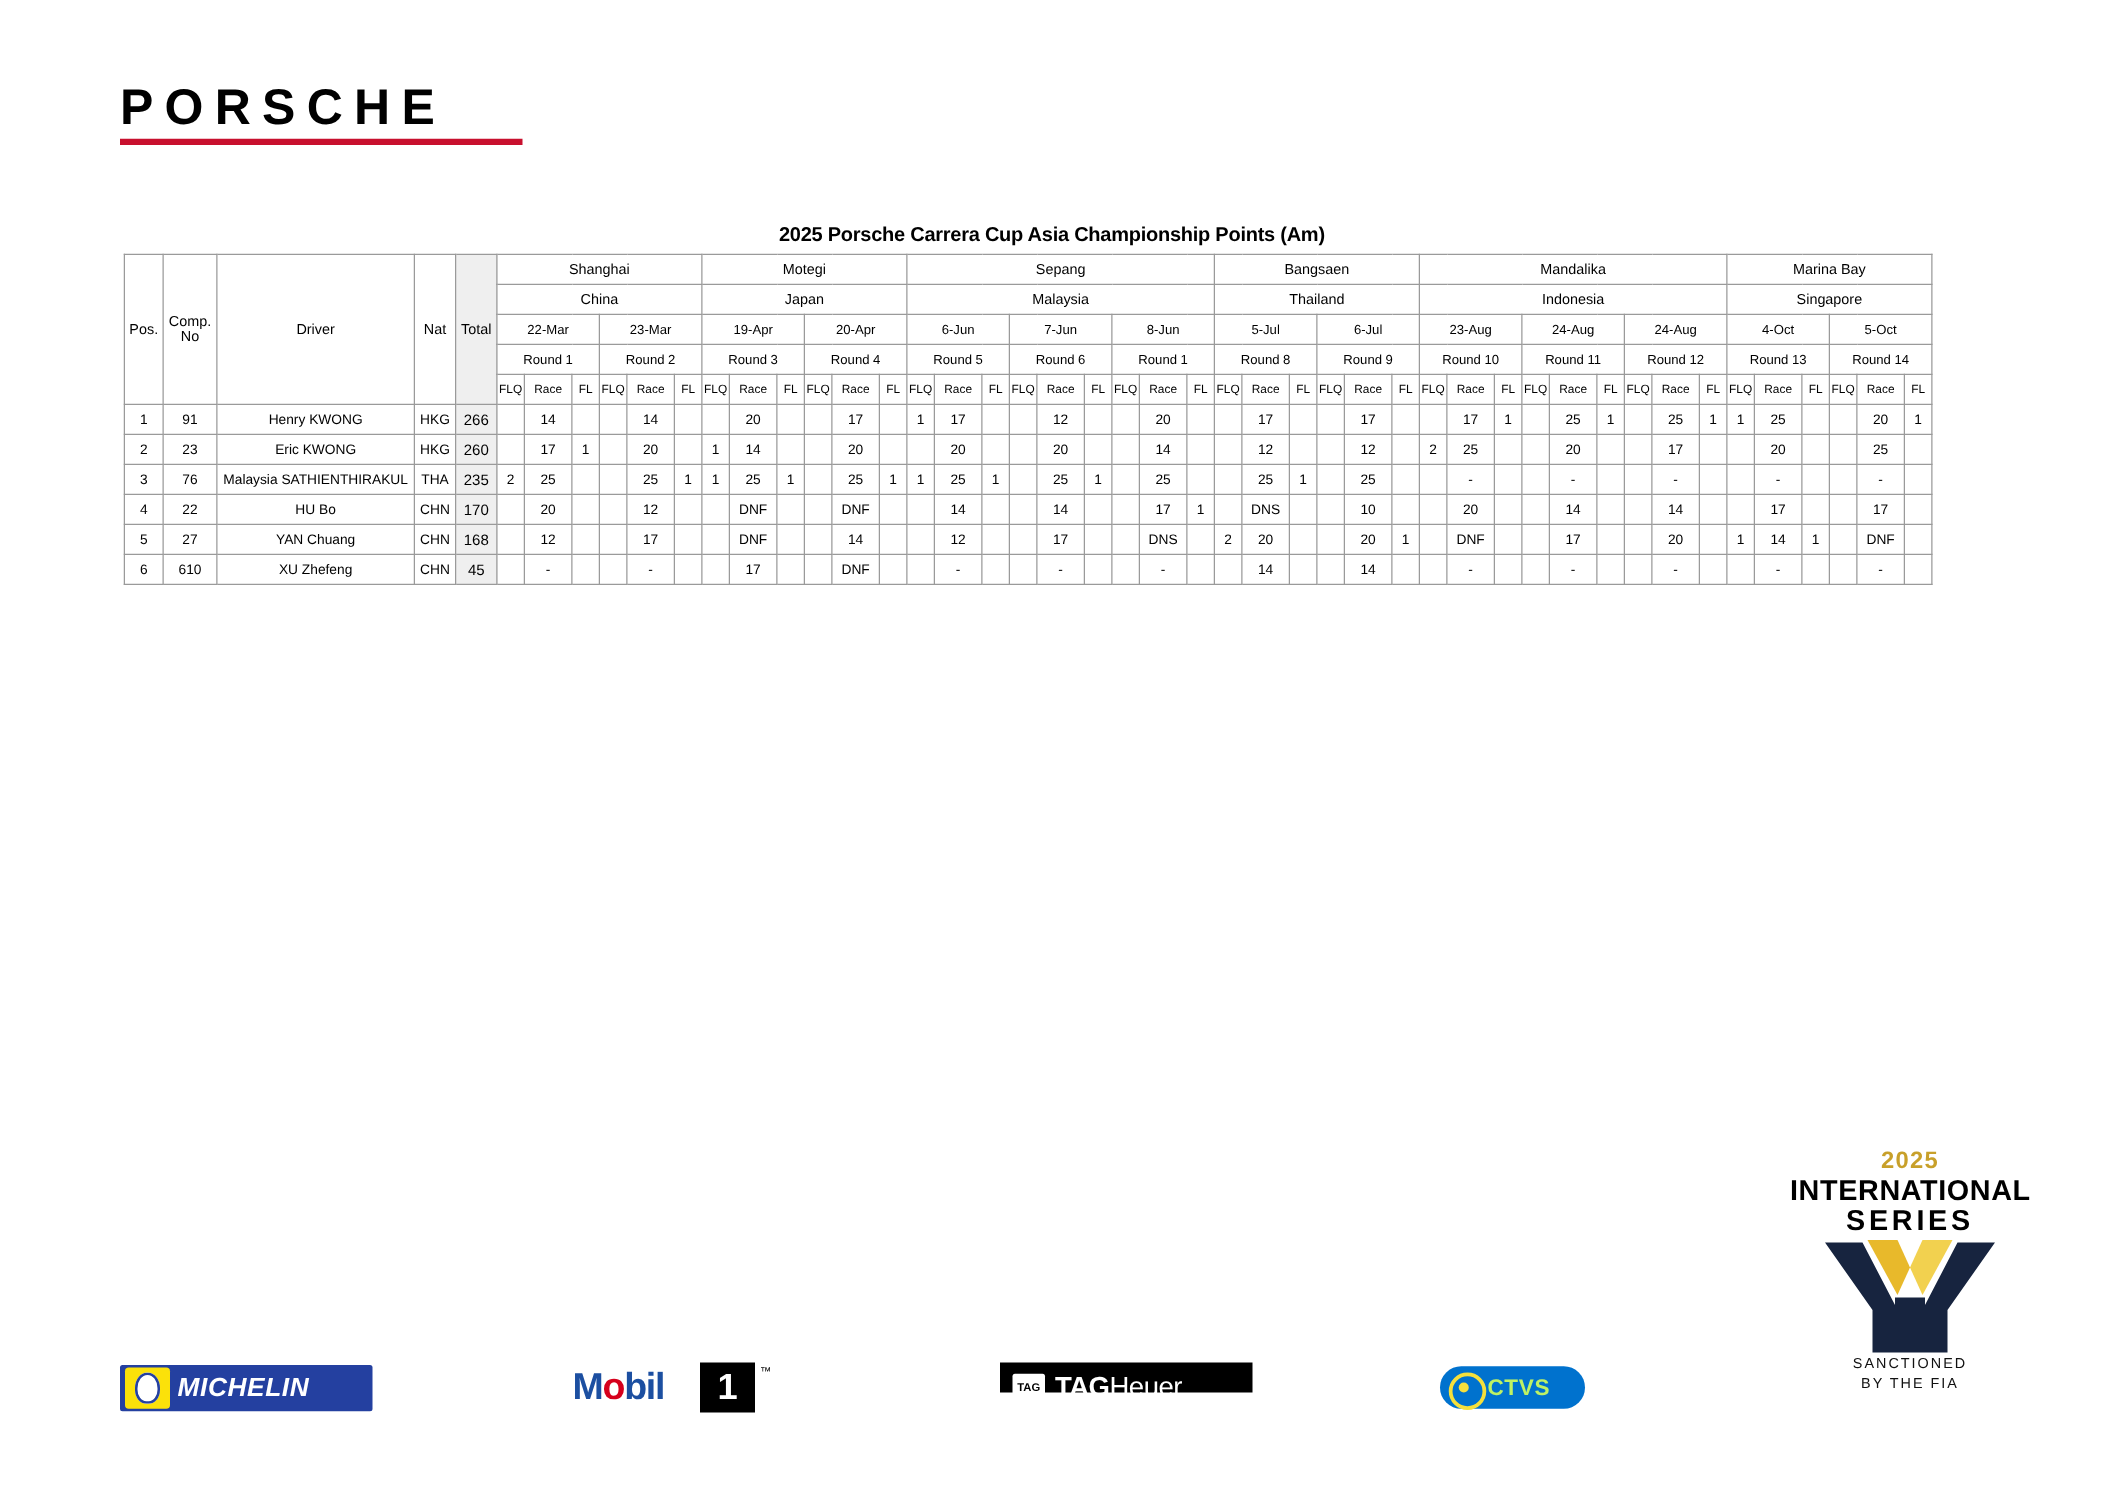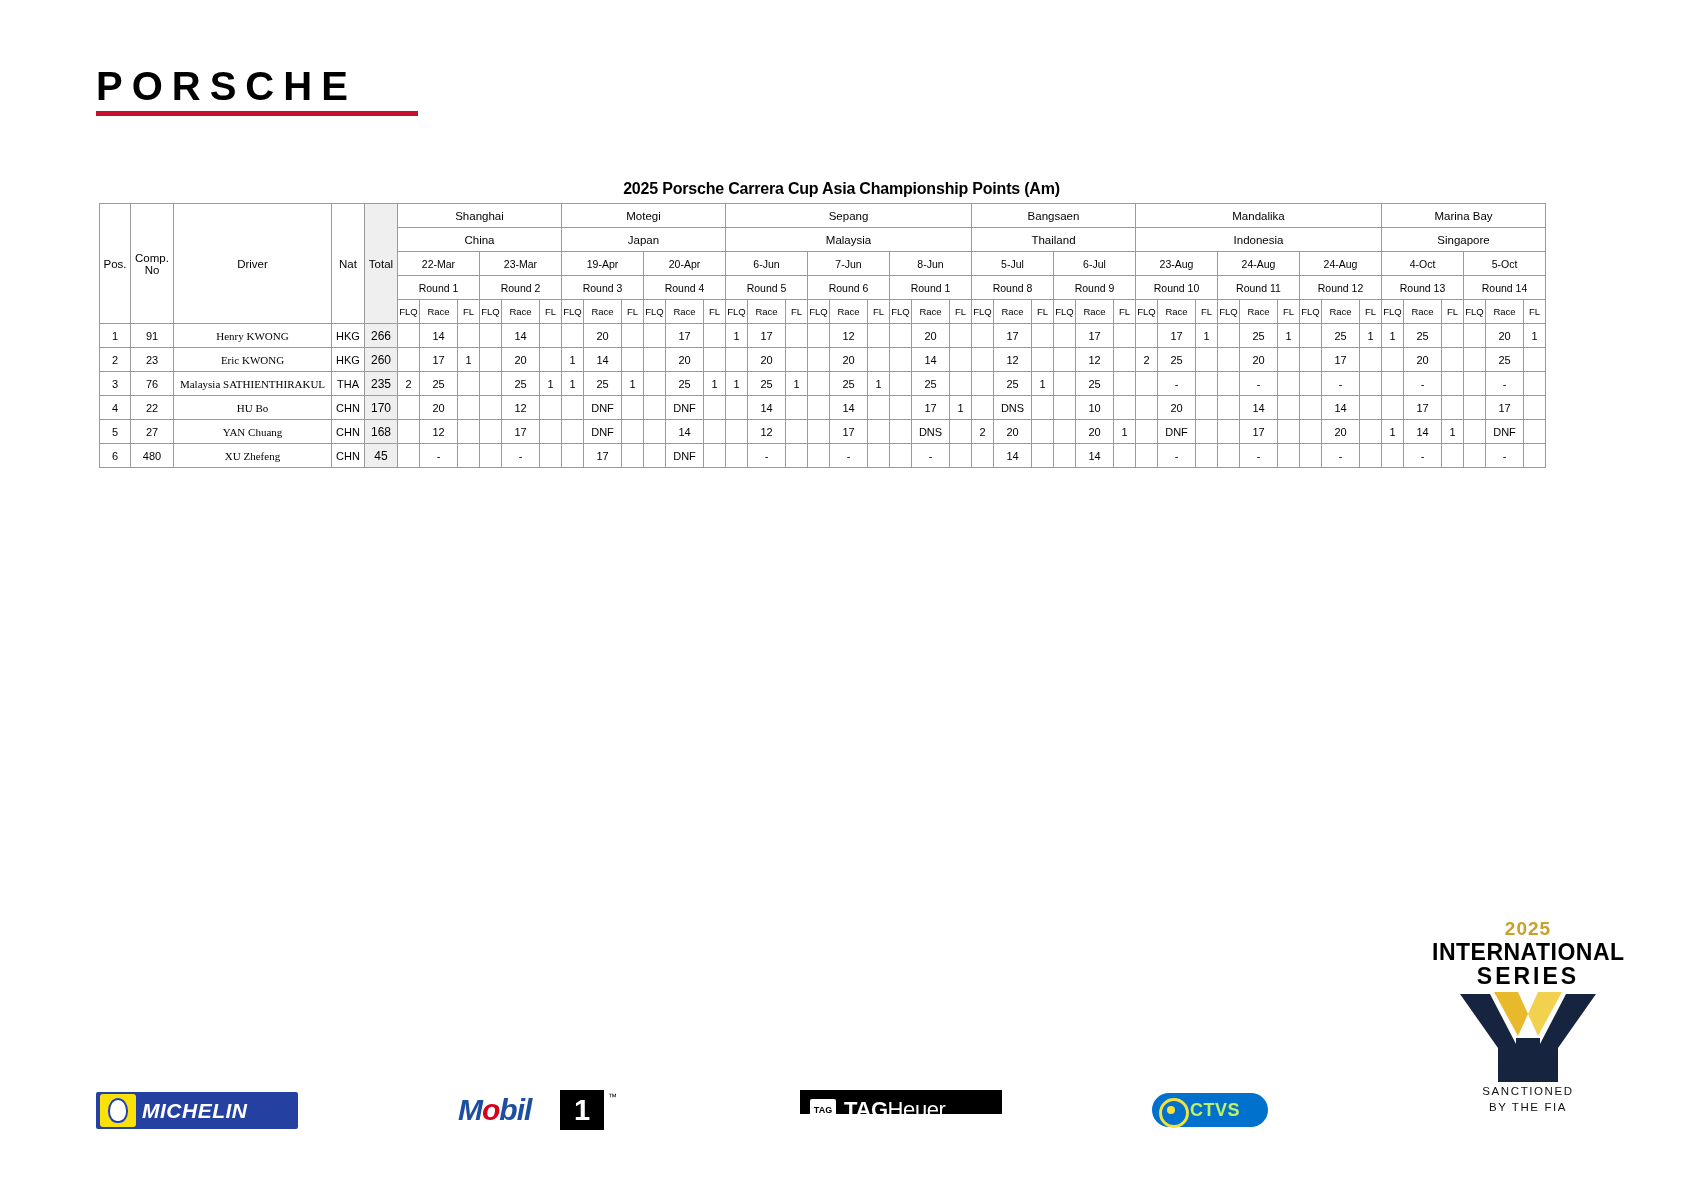--- a/index.html
+++ b/index.html
@@ -99,21 +99,21 @@
   .col-no    { width: 43px; }
   .col-driver{ width: 158px; }
   .col-nat   { width: 33px; }
   .col-total { width: 33px; background: #efefef; }
   .col-flq   { width: 22px; }
   .col-race  { width: 38px; }
   .col-fl    { width: 22px; }
 
   td.cell-pos   { font-size: 11px; }
   td.cell-no    { font-size: 11px; }
-  td.cell-driver{ font-size: 11px; font-family: Liberation Serif, serif; }
+  td.cell-driver{ font-size: 11px; }
   td.cell-nat   { font-size: 11px; }
   td.cell-total { font-weight: bold; font-size: 12px; background: #efefef; }
   td.cell-val   { font-size: 11px; }
 
   
   .footer-logos {
     position: absolute;
     left: 0;
     top: 1078px;
     width: 1683px;
@@ -166,21 +166,20 @@
     height: 42px;
   }
   .logo-mobil .mobil-text {
     position: absolute;
     left: 0;
     top: 3px;
     font-weight: bold;
     font-size: 30px;
     color: #1c4fa1;
     letter-spacing: -1px;
-    font-style: italic;
   }
   .logo-mobil .mobil-text .o { color: #d6001c; }
   .logo-mobil .mobil-one {
     position: absolute;
     left: 102px;
     top: 0px;
     width: 44px;
     height: 40px;
     background: #000;
     color: #fff;
@@ -707,21 +706,21 @@
           <td class="cell-val"></td>
           <td class="cell-val">1</td>
           <td class="cell-val">14</td>
           <td class="cell-val">1</td>
           <td class="cell-val"></td>
           <td class="cell-val">DNF</td>
           <td class="cell-val"></td>
         </tr>
         <tr>
           <td class="cell-pos">6</td>
-          <td class="cell-no">480</td>
+          <td class="cell-no">610</td>
           <td class="cell-driver">XU Zhefeng</td>
           <td class="cell-nat">CHN</td>
           <td class="cell-total">45</td>
           <td class="cell-val"></td>
           <td class="cell-val">-</td>
           <td class="cell-val"></td>
           <td class="cell-val"></td>
           <td class="cell-val">-</td>
           <td class="cell-val"></td>
           <td class="cell-val"></td>

